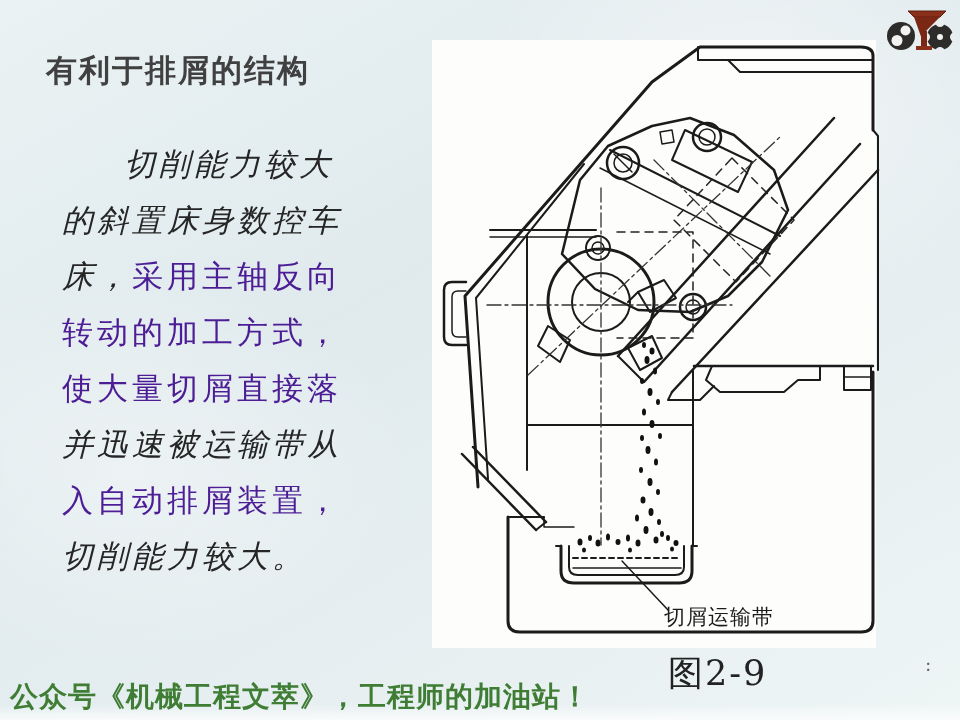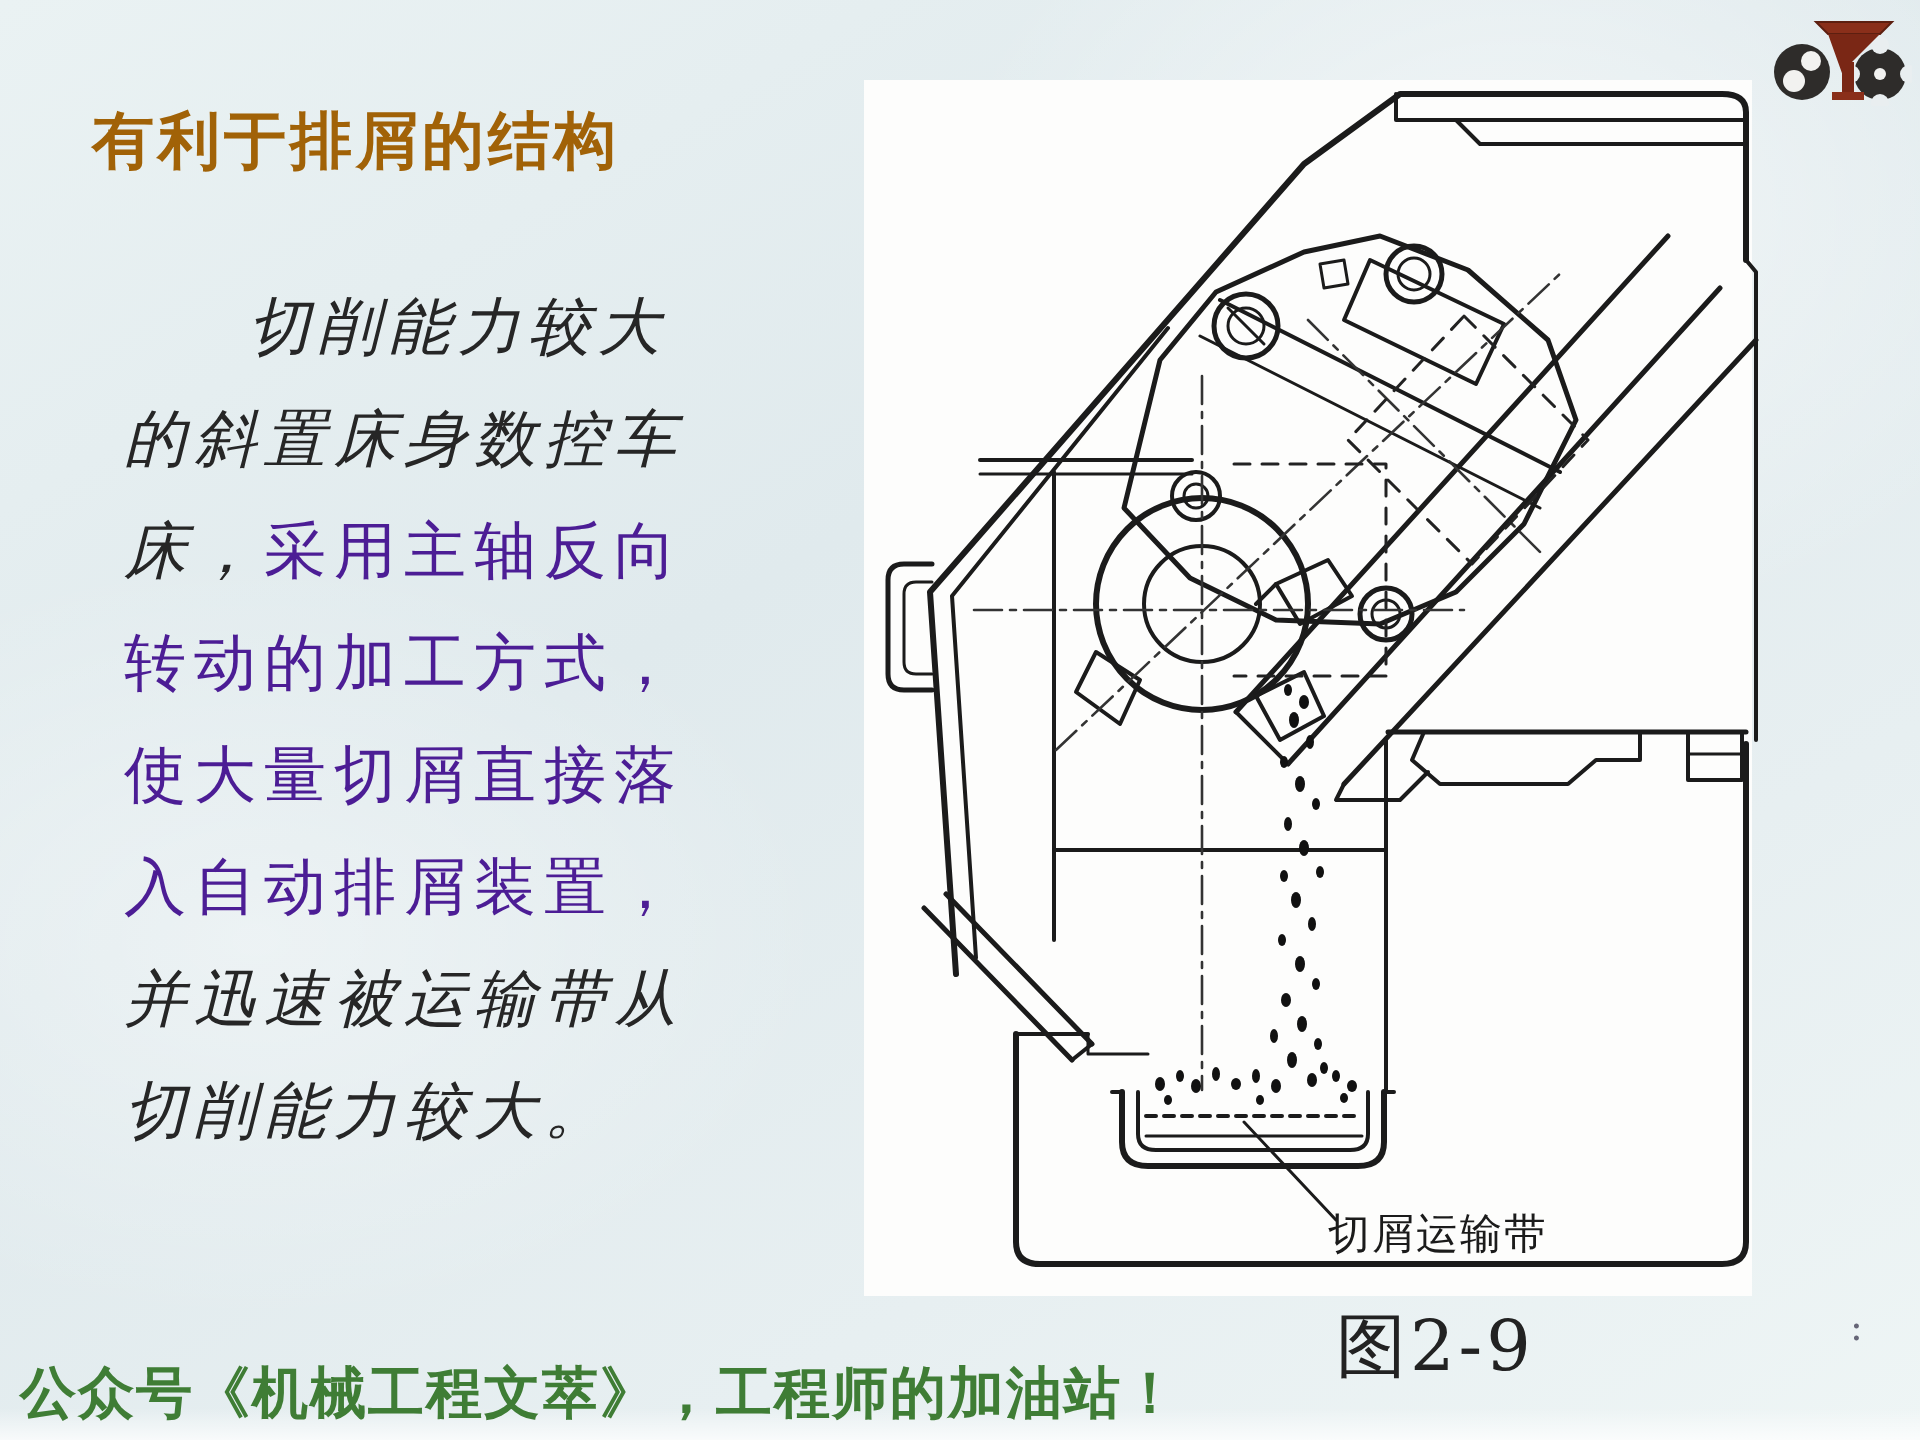--- a/index.html
+++ b/index.html
@@ -41,30 +41,30 @@
   }
   .logo{position:absolute;left:884px;top:3px;width:72px;height:50px;}
 </style>
 </head>
 <body>
 
 <div class="swirl" id="swirl1"></div>
 <div class="swirl" id="swirl2"></div>
 <div id="bottomband"></div>
 
-<div class="slide-title seg" style="color:#a16207">有利于排屑的结构</div>
+<div class="slide-title seg" style="color:#404040">有利于排屑的结构</div>
 
 <div class="body-text">
   <div class="body-line indent"><span class="seg-black">切削能力较大</span></div>
   <div class="body-line"><span class="seg-black">的斜置床身数控车</span></div>
   <div class="body-line"><span class="seg-black">床，</span><span class="seg-purple">采用主轴反向</span></div>
   <div class="body-line"><span class="seg-purple">转动的加工方式，</span></div>
   <div class="body-line"><span class="seg-purple">使大量切屑直接落</span></div>
+  <div class="body-line"><span class="seg-black">并迅速被运输带从</span></div>
   <div class="body-line"><span class="seg-purple">入自动排屑装置，</span></div>
-  <div class="body-line"><span class="seg-black">并迅速被运输带从</span></div>
   <div class="body-line"><span class="seg-black">切削能力较大。</span></div>
 </div>
 
 <div class="figure-box">
   <svg width="480" height="608" viewBox="0 0 480 608" fill="none" stroke="#1b1b1b" stroke-linecap="round" stroke-linejoin="round">
 
     <g>
       <path d="M46,447 L33,256 L220,42 L268,7 L429,7 Q441,7 441,16 L441,90" stroke-width="3"></path>
       <path d="M56,439 L44,258 L152,124" stroke-width="2"></path>
       <path d="M266,7 L266,20 L441,20" stroke-width="2"></path>

